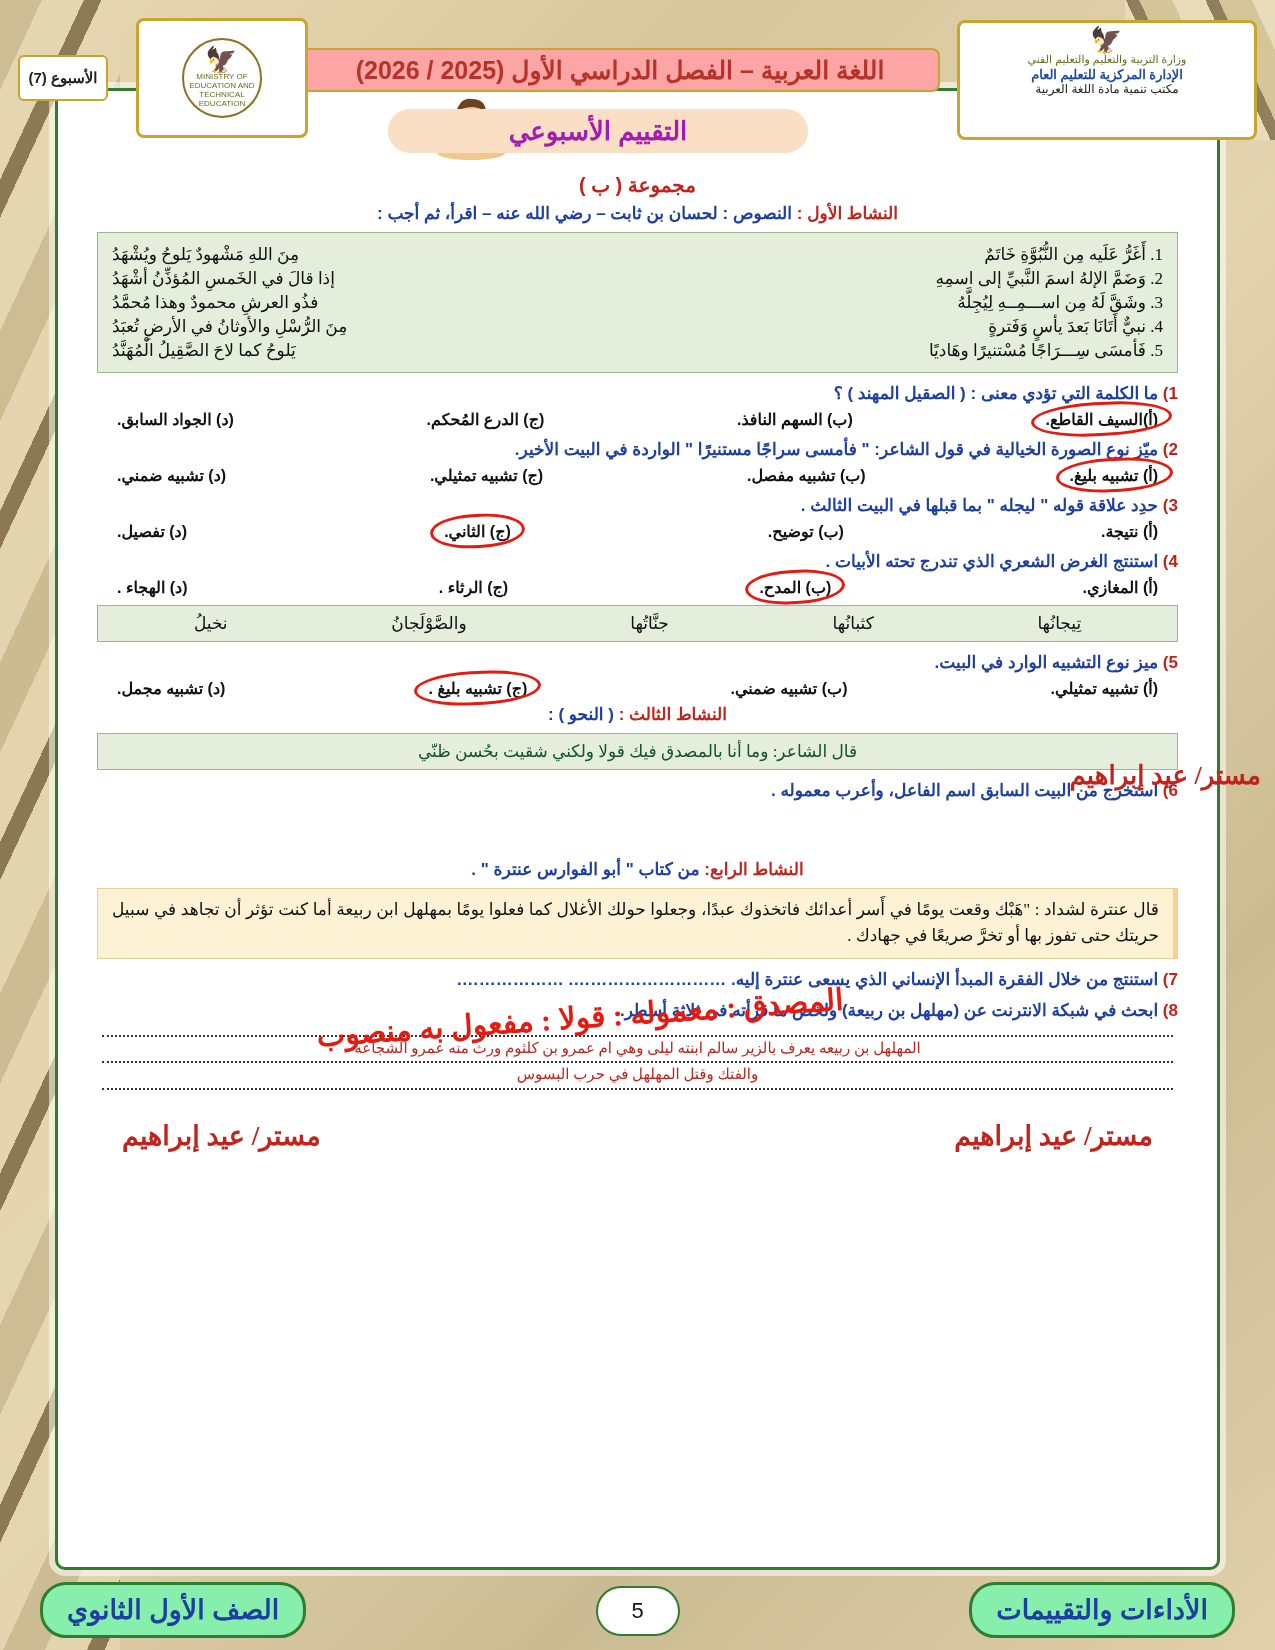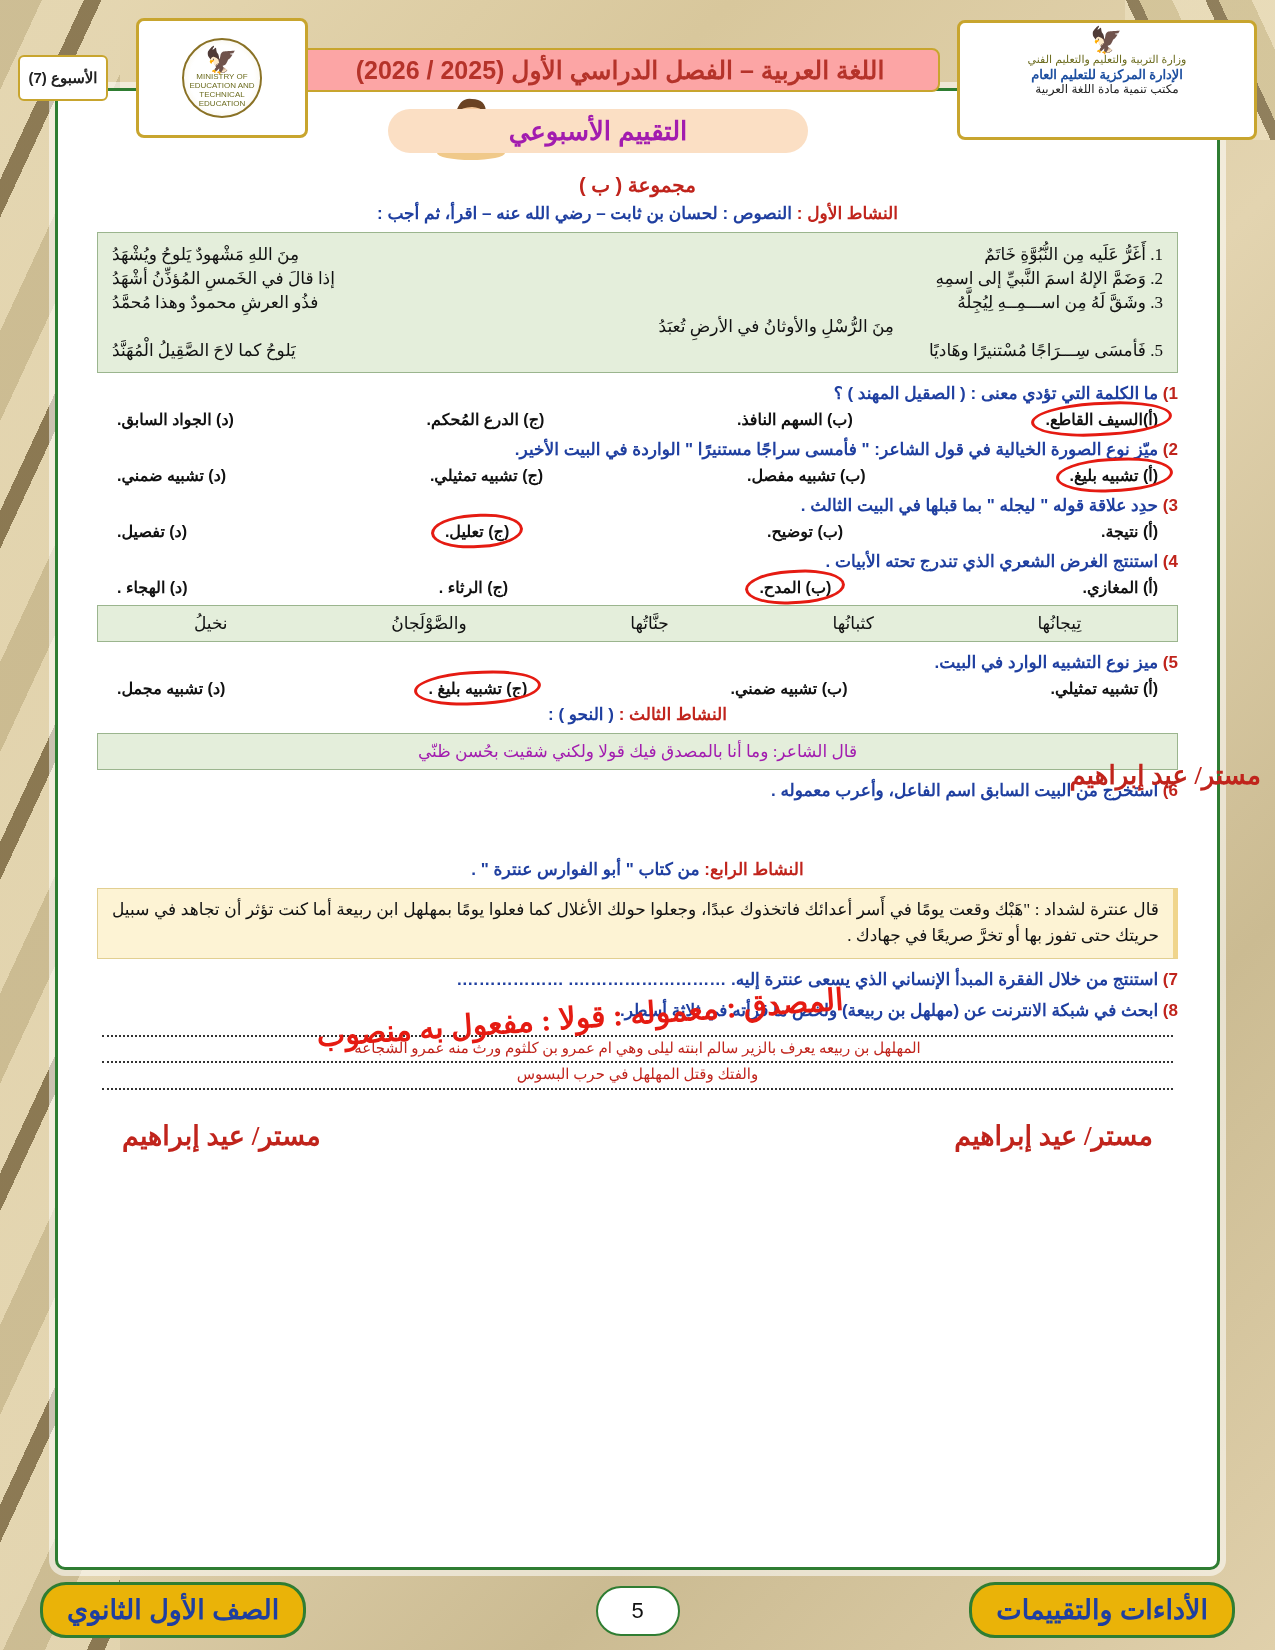--- a/index.html
+++ b/index.html
@@ -112,21 +112,21 @@
     border:3px solid #e51b12; border-radius:50%/55%;
     transform:rotate(-3deg);
   }
   .second-box {
     margin:8px 25px 0 25px; background:#e4eedb; border:1px solid #9bb58e;
     padding:7px 14px; font-size:17px; color:#111; font-family:"Liberation Serif", serif;
     display:flex; justify-content:space-around; direction:rtl;
   }
   .nahw-box {
     margin:8px 25px 0 25px; background:#e4eedb; border:1px solid #9bb58e;
-    padding:7px 14px; font-size:17px; color:#a21caf; font-family:"Liberation Serif", serif;
+    padding:7px 14px; font-size:17px; color:#14532d; font-family:"Liberation Serif", serif;
     text-align:center; direction:rtl;
   }
   .yellow-box {
     margin:8px 25px 0 25px; background:#fdf3d4; border:1px solid #e2cf91;
     border-right:5px solid #f0d58c;
     padding:8px 14px; font-size:17px; color:#111; line-height:1.55;
     font-family:"Liberation Serif", serif; direction:rtl; text-align:justify;
   }
   .dotline { border-bottom:2px dotted #333; height:1px; margin:14px 30px 0 30px; }
   .handwrite {
@@ -142,21 +142,21 @@
     position:absolute; right:14px; top:760px; font-size:26px; font-weight:bold;
     color:#c0241c; font-family:"Liberation Serif", serif;
   }
   .sign-row { display:flex; justify-content:space-between; margin:30px 50px 0 50px; }
   .sign {
     font-size:27px; font-weight:bold; color:#c0241c; font-family:"Liberation Serif", serif;
   }
   
   .footer-left, .footer-right {
     position:absolute; bottom:12px; height:56px;
-    background:#eab308; border:3px solid #2f7d32; border-radius:26px;
+    background:#86efac; border:3px solid #2f7d32; border-radius:26px;
     display:flex; align-items:center; justify-content:center;
     font-size:27px; font-weight:bold; color:#1f3fa0; padding:0 24px;
   }
   .footer-right { right:40px; }
   .footer-left { left:40px; }
   .page-circle {
     position:absolute; bottom:14px; left:50%; transform:translateX(-50%);
     width:84px; height:50px; background:#fff; border:2px solid #2f7d32;
     border-radius:26px; display:flex; align-items:center; justify-content:center;
     font-size:22px; color:#111;
@@ -218,20 +218,21 @@
     </div>
     <div class="poem-row">
       <div class="half right">2. وَضَمَّ الإلهُ اسمَ النَّبيِّ إلى اسمِهِ</div>
       <div class="half left">إذا    قالَ  في  الخَمسِ المُؤذِّنُ أشْهَدُ</div>
     </div>
     <div class="poem-row">
       <div class="half right">3. وشَقَّ لَهُ مِن اســـمِــهِ لِيُجِلَّهُ</div>
       <div class="half left">فذُو   العرشِ  محمودٌ  وهذا  مُحمَّدُ</div>
     </div>
     <div class="poem-row">
+      <div class="half right">4. نبيٌّ  أَتَانَا  بَعدَ  يأسٍ  وَفَترةٍ</div>
       <div class="half left">مِنَ الرُّسْلِ والأوثانُ في الأرضِ تُعبَدُ</div>
     </div>
     <div class="poem-row">
       <div class="half right">5. فَأمسَى سِـــرَاجًا مُسْتنيرًا  وهَاديًا</div>
       <div class="half left">يَلوحُ  كما  لاحَ  الصَّقِيلُ الْمُهَنَّدُ</div>
     </div>
   </div>
 
   <div class="q">
     <span class="num">1)</span>
@@ -255,21 +256,21 @@
     <span class="o">(د) تشبيه ضمني.</span>
   </div>
 
   <div class="q">
     <span class="num">3)</span>
     <span>حدِد علاقة قوله " ليجله " بما قبلها في البيت الثالث .</span>
   </div>
   <div class="opts">
     <span class="o">(أ) نتيجة.</span>
     <span class="o">(ب) توضيح.</span>
-    <span class="o circled">(ج) تعليل.</span>
+    <span class="o circled">(ج) الثاني.</span>
     <span class="o">(د) تفصيل.</span>
   </div>
 
   <div class="q">
     <span class="num">4)</span>
     <span>استنتج الغرض الشعري الذي تندرج تحته الأبيات .</span>
   </div>
   <div class="opts">
     <span class="o">(أ) المغازي.</span>
     <span class="o circled">(ب) المدح.</span>

